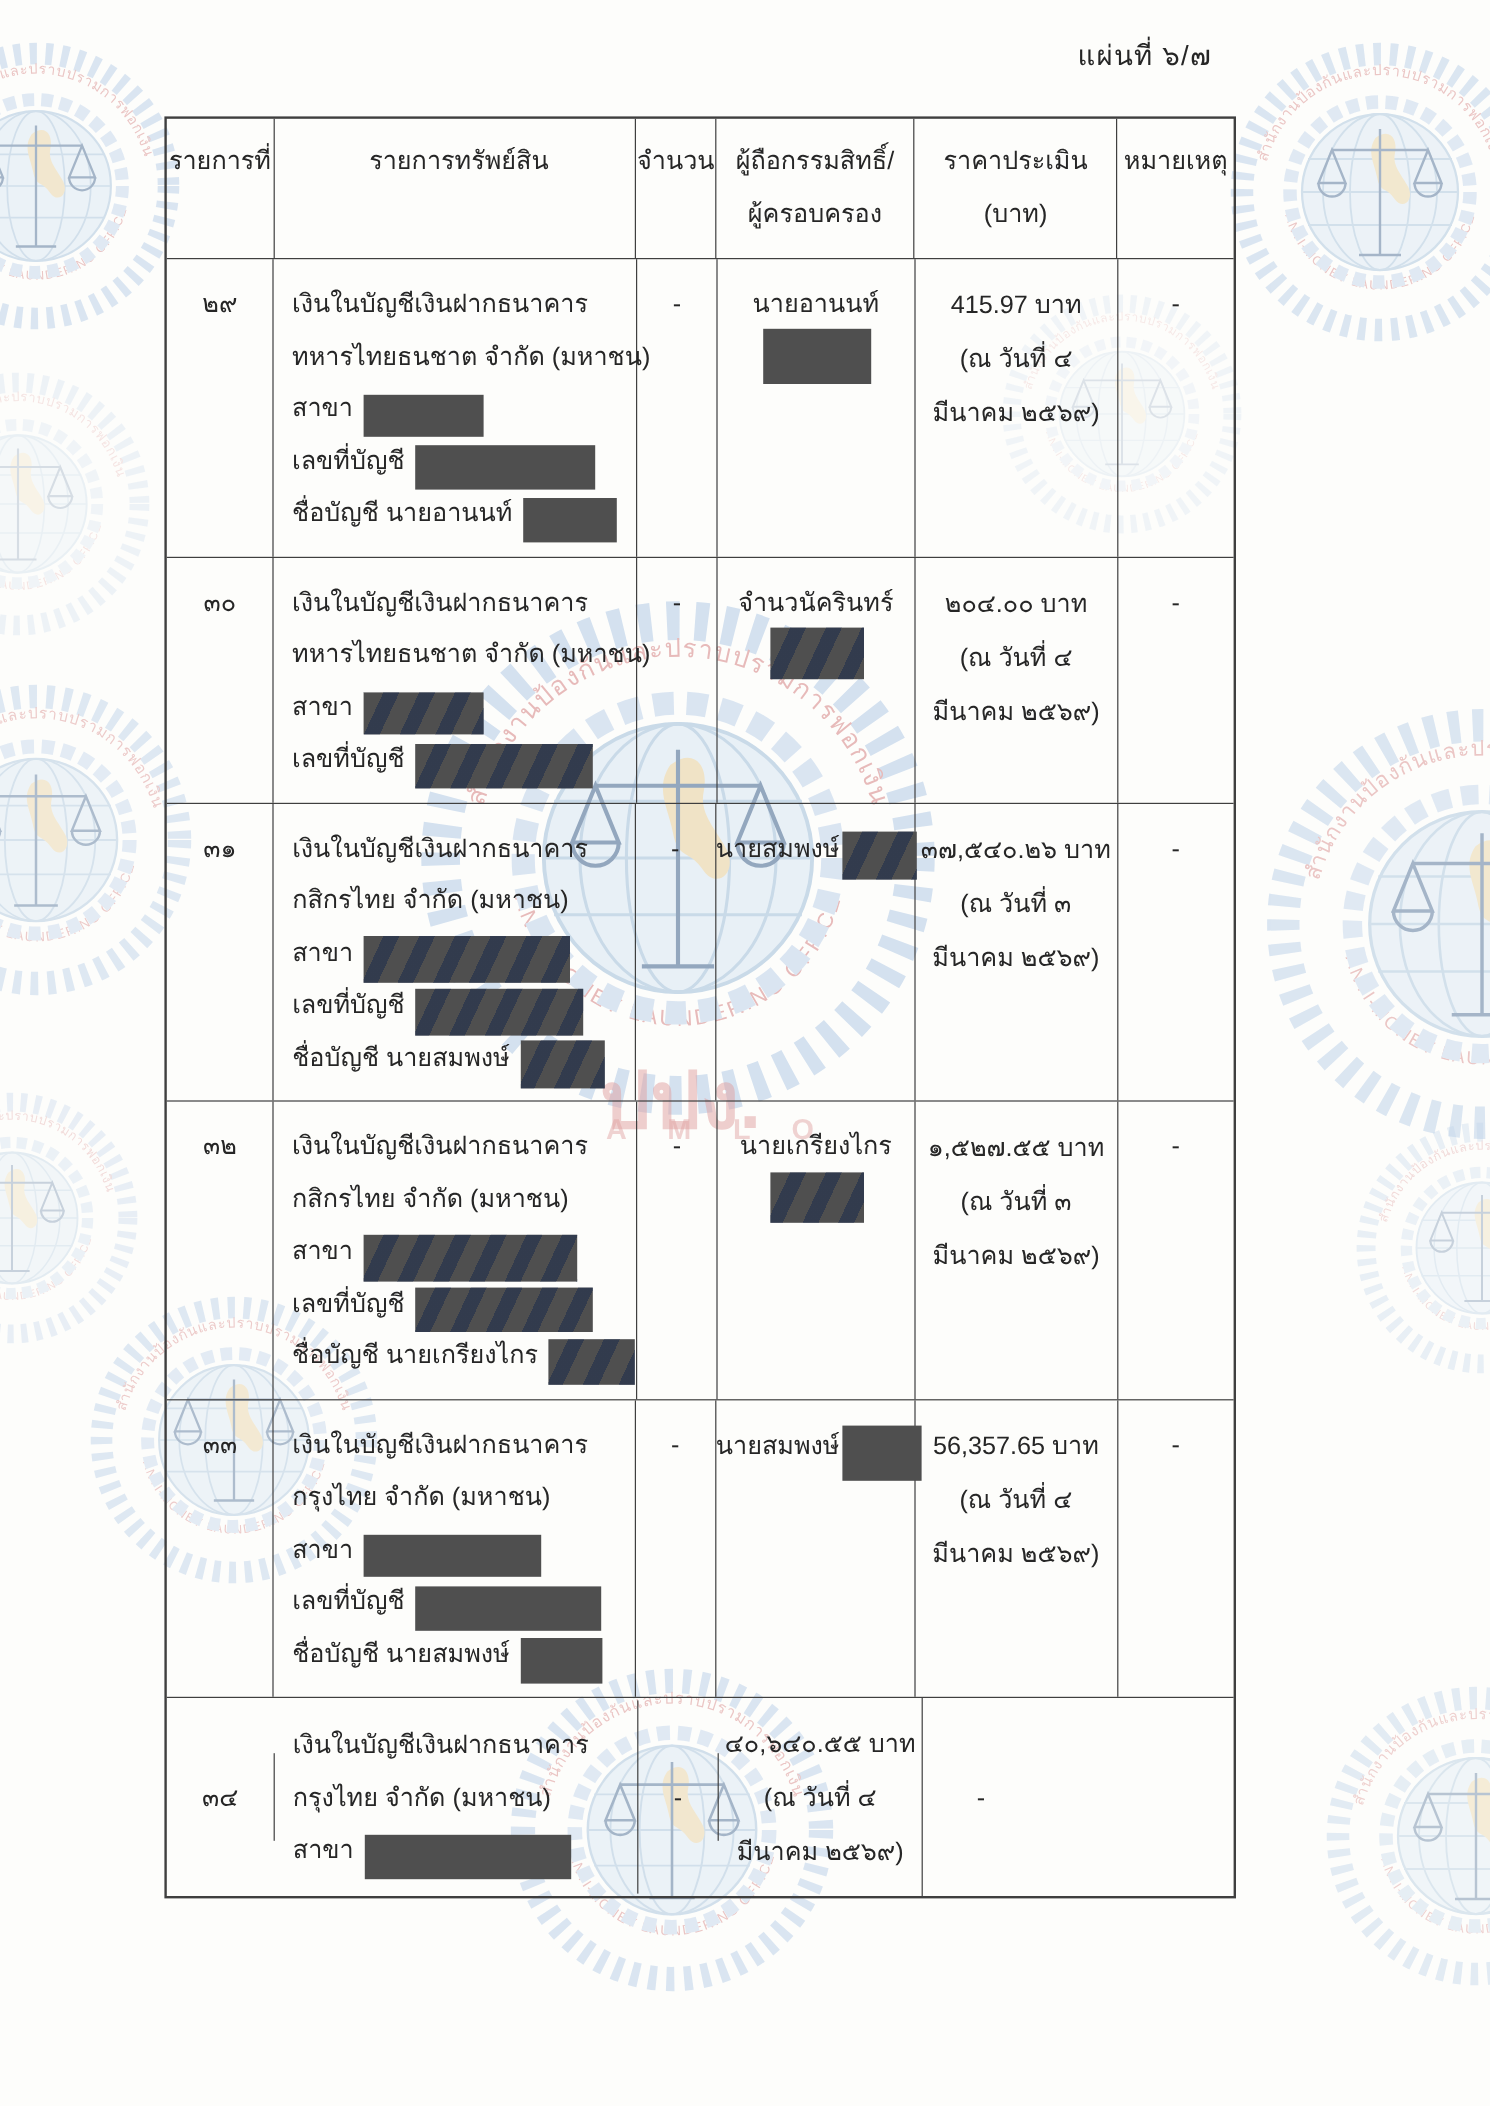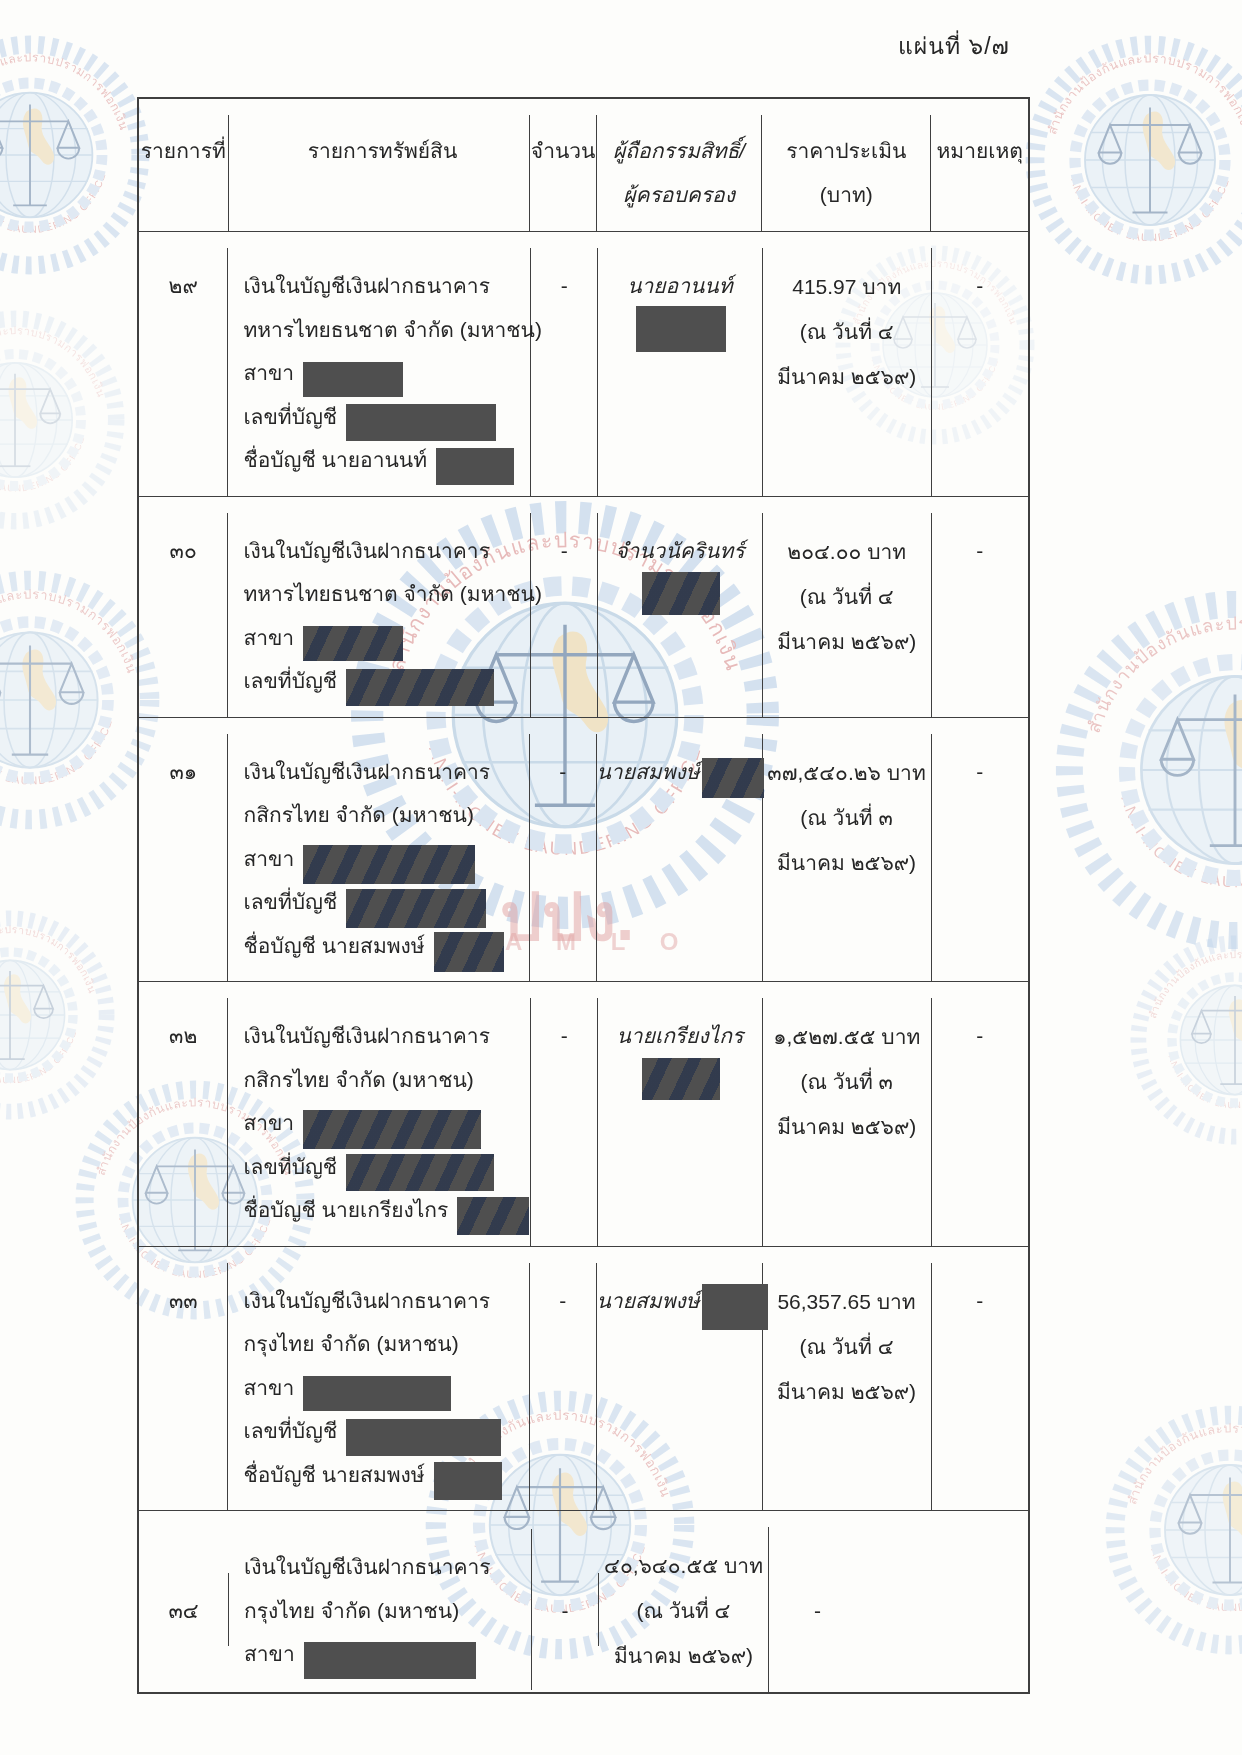--- a/index.html
+++ b/index.html
@@ -11,26 +11,26 @@
   .wm-extra{position:absolute;z-index:0;color:#e0a0a0;font-weight:bold;pointer-events:none;}
 
   
   .sheet-label{position:absolute;top:28px;left:898px;font-size:23px;letter-spacing:1px;z-index:2;text-align:right;}
 
   
   .asset-table{position:absolute;left:137px;top:97px;width:893px;z-index:1;
     border:2.2px solid #3f3f3f;box-sizing:border-box;background:transparent;font-size:21px;}
   .trow{display:flex;border-bottom:1.7px solid #3f3f3f;}
   #table-body .row:last-child{border-bottom:none;align-items:center;}
-  .cell{box-sizing:border-box;border-right:1.7px solid #3f3f3f;padding-top:16px;padding-bottom:14px;margin-top:16px;}
+  .cell{box-sizing:border-box;border-right:1.7px solid #3f3f3f;padding-top:16px;padding-bottom:14px;}
   .cell:last-child{border-right:none;}
   .c-item{width:90px;text-align:center;}
   .c-asset{width:303px;padding-left:15px;padding-right:8px;}
   .c-qty{width:67px;text-align:center;}
-  .c-owner{width:166px;text-align:center;font-style:italic;}
+  .c-owner{width:166px;text-align:center;}
   .c-value{width:170px;text-align:center;}
   .c-note{width:97px;text-align:center;}
 
   
   .thead{min-height:100px;}
   .thead .cell{line-height:44px;text-align:center;padding-top:14px;}
   .hline{display:block;}
 
   
   .asset-line{line-height:43.5px;white-space:nowrap;}

